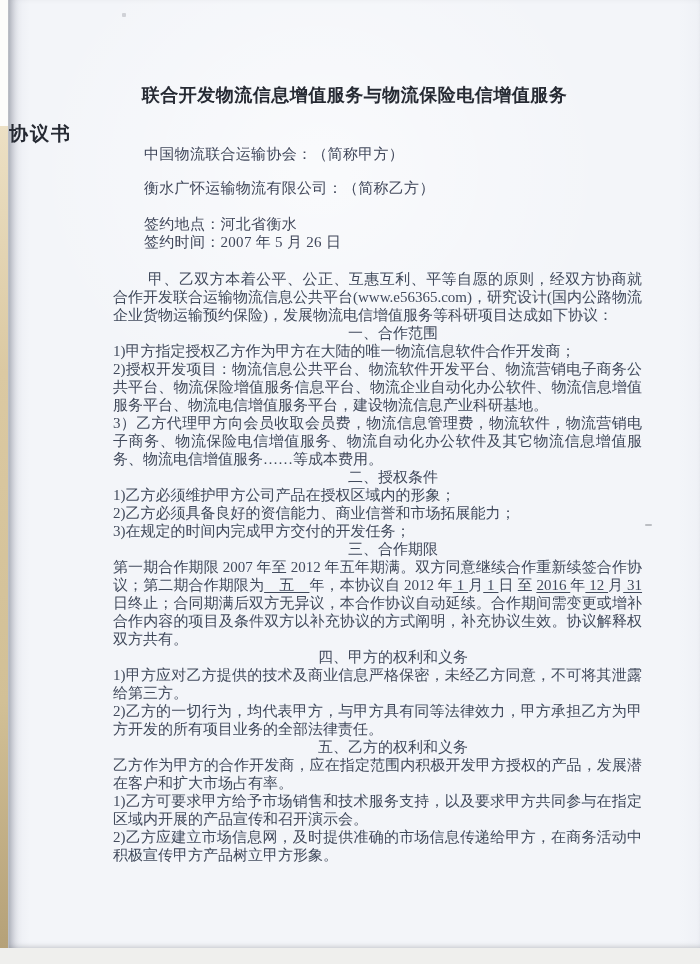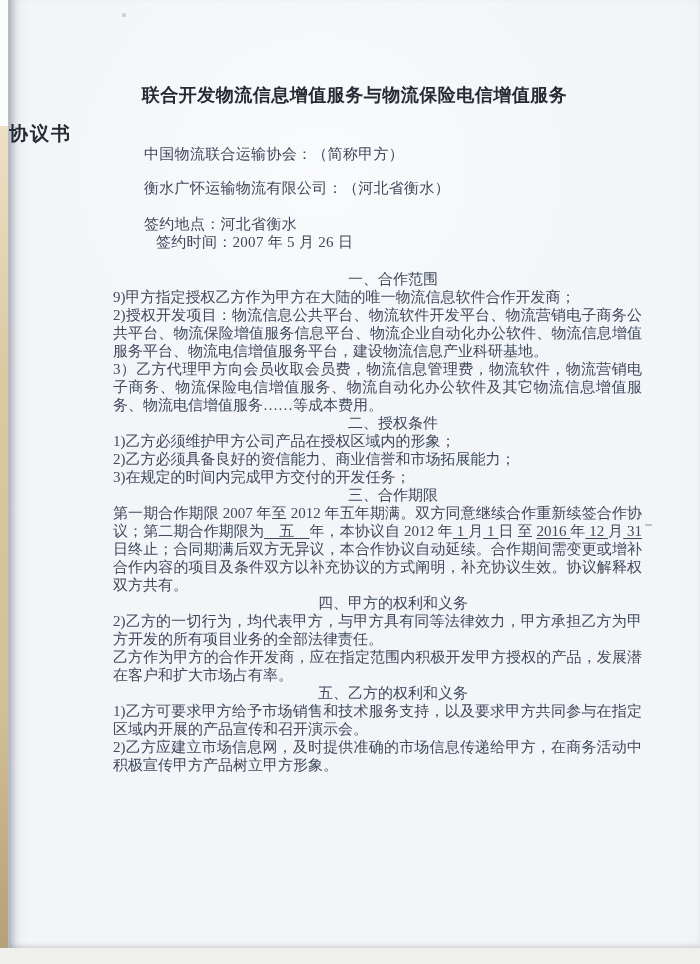--- a/index.html
+++ b/index.html
@@ -46,21 +46,21 @@
     color:#262a33;
   }
   .hline{
     position:absolute;left:135px;
     font-size:15px;color:#40475a;letter-spacing:.3px;
     white-space:nowrap;
   }
   .party-a{top:145px;}
   .party-b{top:179px;}
   .sign-place{top:215px;}
-  .sign-date{top:233px;margin-left:12px;}
+  .sign-date{top:233px;}
   .body-block{
     position:absolute;left:104px;top:270px;width:529px;
     font-size:15px;line-height:18px;
     color:#414a5c;
     text-align:justify;
     text-justify:inter-ideograph;
   }
   .para{margin:0;padding:0;}
   .para.intro{text-indent:35px;}
   .para.heading{text-indent:31px;text-align:center;}
@@ -79,39 +79,41 @@
 
 <div class="scan-root">
   <div class="bed-top"></div>
   <div class="bed-strip"></div>
 
   <div class="paper">
     <div class="title1">联合开发物流信息增值服务与物流保险电信增值服务</div>
     <div class="title2">协议书</div>
 
     <div class="hline party-a">中国物流联合运输协会：（简称甲方）</div>
-    <div class="hline party-b">衡水广怀运输物流有限公司：（河北省衡水）</div>
+    <div class="hline party-b">衡水广怀运输物流有限公司：（简称乙方）</div>
     <div class="hline sign-place">签约地点：河北省衡水</div>
     <div class="hline sign-date">签约时间：2007 年 5 月 26 日</div>
 
     <div class="body-block" id="body-paragraphs">
+        <div class="para intro">甲、乙双方本着公平、公正、互惠互利、平等自愿的原则，经双方协商就合作开发联合运输物流信息公共平台(www.e56365.com)，研究设计(国内公路物流企业货物运输预约保险)，发展物流电信增值服务等科研项目达成如下协议：</div>
         <div class="para heading">一、合作范围</div>
-        <div class="para item">9)甲方指定授权乙方作为甲方在大陆的唯一物流信息软件合作开发商；</div>
+        <div class="para item">1)甲方指定授权乙方作为甲方在大陆的唯一物流信息软件合作开发商；</div>
         <div class="para item">2)授权开发项目：物流信息公共平台、物流软件开发平台、物流营销电子商务公共平台、物流保险增值服务信息平台、物流企业自动化办公软件、物流信息增值服务平台、物流电信增值服务平台，建设物流信息产业科研基地。</div>
         <div class="para item">3）乙方代理甲方向会员收取会员费，物流信息管理费，物流软件，物流营销电子商务、物流保险电信增值服务、物流自动化办公软件及其它物流信息增值服务、物流电信增值服务……等成本费用。</div>
         <div class="para heading">二、授权条件</div>
         <div class="para item">1)乙方必须维护甲方公司产品在授权区域内的形象；</div>
         <div class="para item">2)乙方必须具备良好的资信能力、商业信誉和市场拓展能力；</div>
         <div class="para item">3)在规定的时间内完成甲方交付的开发任务；</div>
         <div class="para heading">三、合作期限</div>
         <div class="para item"><span>第一期合作期限 2007 年至 2012 年五年期满。双方同意继续合作重新续签合作协议；第二期合作期限为</span><span class="u">　五　</span><span>年，本协议自 2012 年</span><span class="u"> 1 </span><span>月</span><span class="u"> 1 </span><span>日 至 </span><span class="u"> 2016 </span><span>年</span><span class="u"> 12 </span><span>月</span><span class="u"> 31 </span><span>日终止；合同期满后双方无异议，本合作协议自动延续。合作期间需变更或增补合作内容的项目及条件双方以补充协议的方式阐明，补充协议生效。协议解释权双方共有。</span></div>
         <div class="para heading">四、甲方的权利和义务</div>
+        <div class="para item">1)甲方应对乙方提供的技术及商业信息严格保密，未经乙方同意，不可将其泄露给第三方。</div>
         <div class="para item">2)乙方的一切行为，均代表甲方，与甲方具有同等法律效力，甲方承担乙方为甲方开发的所有项目业务的全部法律责任。</div>
+        <div class="para heading">五、乙方的权利和义务</div>
         <div class="para item">乙方作为甲方的合作开发商，应在指定范围内积极开发甲方授权的产品，发展潜在客户和扩大市场占有率。</div>
-        <div class="para heading">五、乙方的权利和义务</div>
         <div class="para item">1)乙方可要求甲方给予市场销售和技术服务支持，以及要求甲方共同参与在指定区域内开展的产品宣传和召开演示会。</div>
         <div class="para item">2)乙方应建立市场信息网，及时提供准确的市场信息传递给甲方，在商务活动中积极宣传甲方产品树立甲方形象。</div>
       </div>
 
     <div class="speck s1"></div>
     <div class="speck s2"></div>
   </div>
 </div>
 
 </body></html>

